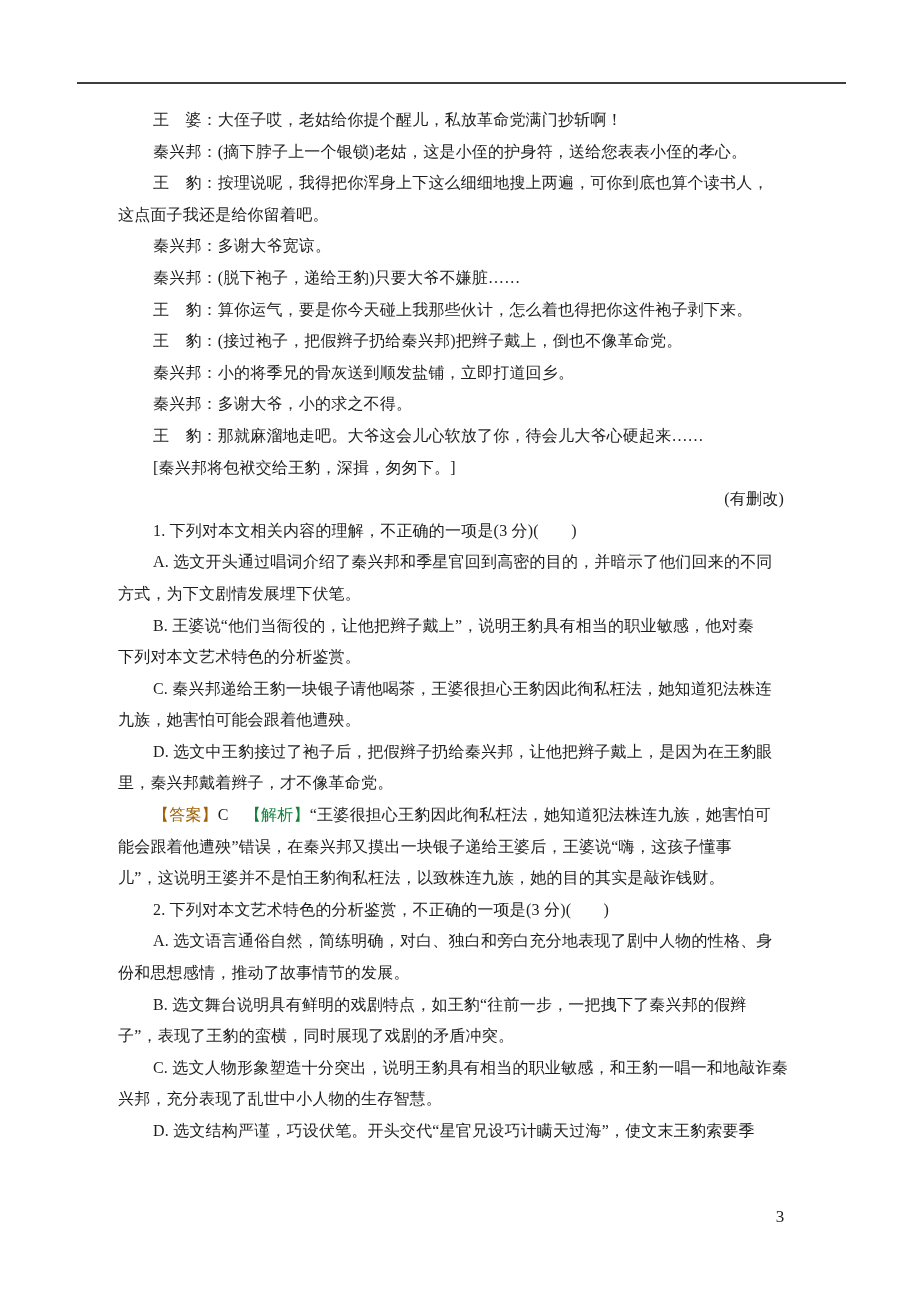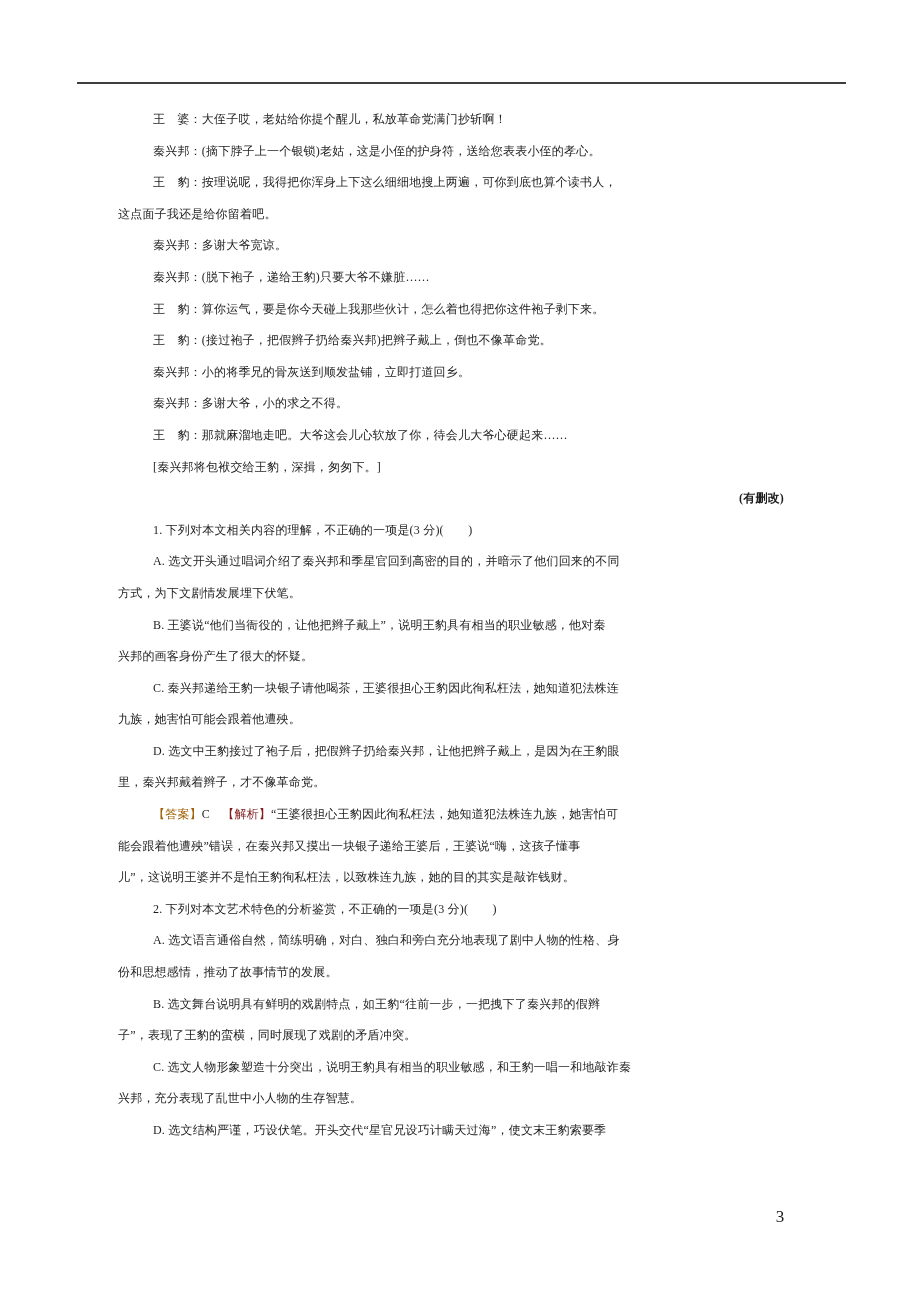--- a/index.html
+++ b/index.html
@@ -26,32 +26,31 @@
   }
   .document-body {
     position: absolute;
     left: 118px;
     top: 104px;
     width: 690px;
   }
   .line {
     height: 31.6px;
     line-height: 31.6px;
-    font-size: 12px;
+    font-size: 16px;
     white-space: nowrap;
     letter-spacing: 0.2px;
   }
   .line.indent {
     padding-left: 35px;
   }
   .line.right {
     text-align: right;
     padding-right: 24px;
     white-space: nowrap;
-    font-weight: bold;
   }
   .page-number {
     position: absolute;
     left: 768px;
     top: 1201px;
     width: 24px;
     text-align: center;
     font-size: 17px;
     line-height: 31px;
     color: #1d1d1d;
@@ -73,26 +72,26 @@
       <div class="line indent"><span>王　豹：(接过袍子，把假辫子扔给秦兴邦)把辫子戴上，倒也不像革命党。</span></div>
       <div class="line indent"><span>秦兴邦：小的将季兄的骨灰送到顺发盐铺，立即打道回乡。</span></div>
       <div class="line indent"><span>秦兴邦：多谢大爷，小的求之不得。</span></div>
       <div class="line indent"><span>王　豹：那就麻溜地走吧。大爷这会儿心软放了你，待会儿大爷心硬起来……</span></div>
       <div class="line indent"><span>[秦兴邦将包袱交给王豹，深揖，匆匆下。]</span></div>
       <div class="line right"><span>(有删改)</span></div>
       <div class="line indent"><span>1. 下列对本文相关内容的理解，不正确的一项是(3 分)(　　)</span></div>
       <div class="line indent"><span>A. 选文开头通过唱词介绍了秦兴邦和季星官回到高密的目的，并暗示了他们回来的不同</span></div>
       <div class="line"><span>方式，为下文剧情发展埋下伏笔。</span></div>
       <div class="line indent"><span>B. 王婆说“他们当衙役的，让他把辫子戴上”，说明王豹具有相当的职业敏感，他对秦</span></div>
-      <div class="line"><span>兴邦的画客身份产生了很大的怀疑。</span></div>
+      <div class="line"><span>下列对本文艺术特色的分析鉴赏。</span></div>
       <div class="line indent"><span>C. 秦兴邦递给王豹一块银子请他喝茶，王婆很担心王豹因此徇私枉法，她知道犯法株连</span></div>
       <div class="line"><span>九族，她害怕可能会跟着他遭殃。</span></div>
       <div class="line indent"><span>D. 选文中王豹接过了袍子后，把假辫子扔给秦兴邦，让他把辫子戴上，是因为在王豹眼</span></div>
       <div class="line"><span>里，秦兴邦戴着辫子，才不像革命党。</span></div>
-      <div class="line indent"><span style="color: #a16207;">【答案】</span><span>C</span><span>　</span><span style="color: #7f1d1d;">【解析】</span><span>“王婆很担心王豹因此徇私枉法，她知道犯法株连九族，她害怕可</span></div>
+      <div class="line indent"><span style="color: #a16207;">【答案】</span><span>C</span><span>　</span><span style="color: #15803d;">【解析】</span><span>“王婆很担心王豹因此徇私枉法，她知道犯法株连九族，她害怕可</span></div>
       <div class="line"><span>能会跟着他遭殃”错误，在秦兴邦又摸出一块银子递给王婆后，王婆说“嗨，这孩子懂事</span></div>
       <div class="line"><span>儿”，这说明王婆并不是怕王豹徇私枉法，以致株连九族，她的目的其实是敲诈钱财。</span></div>
       <div class="line indent"><span>2. 下列对本文艺术特色的分析鉴赏，不正确的一项是(3 分)(　　)</span></div>
       <div class="line indent"><span>A. 选文语言通俗自然，简练明确，对白、独白和旁白充分地表现了剧中人物的性格、身</span></div>
       <div class="line"><span>份和思想感情，推动了故事情节的发展。</span></div>
       <div class="line indent"><span>B. 选文舞台说明具有鲜明的戏剧特点，如王豹“往前一步，一把拽下了秦兴邦的假辫</span></div>
       <div class="line"><span>子”，表现了王豹的蛮横，同时展现了戏剧的矛盾冲突。</span></div>
       <div class="line indent"><span>C. 选文人物形象塑造十分突出，说明王豹具有相当的职业敏感，和王豹一唱一和地敲诈秦</span></div>
       <div class="line"><span>兴邦，充分表现了乱世中小人物的生存智慧。</span></div>
       <div class="line indent"><span>D. 选文结构严谨，巧设伏笔。开头交代“星官兄设巧计瞒天过海”，使文末王豹索要季</span></div>

